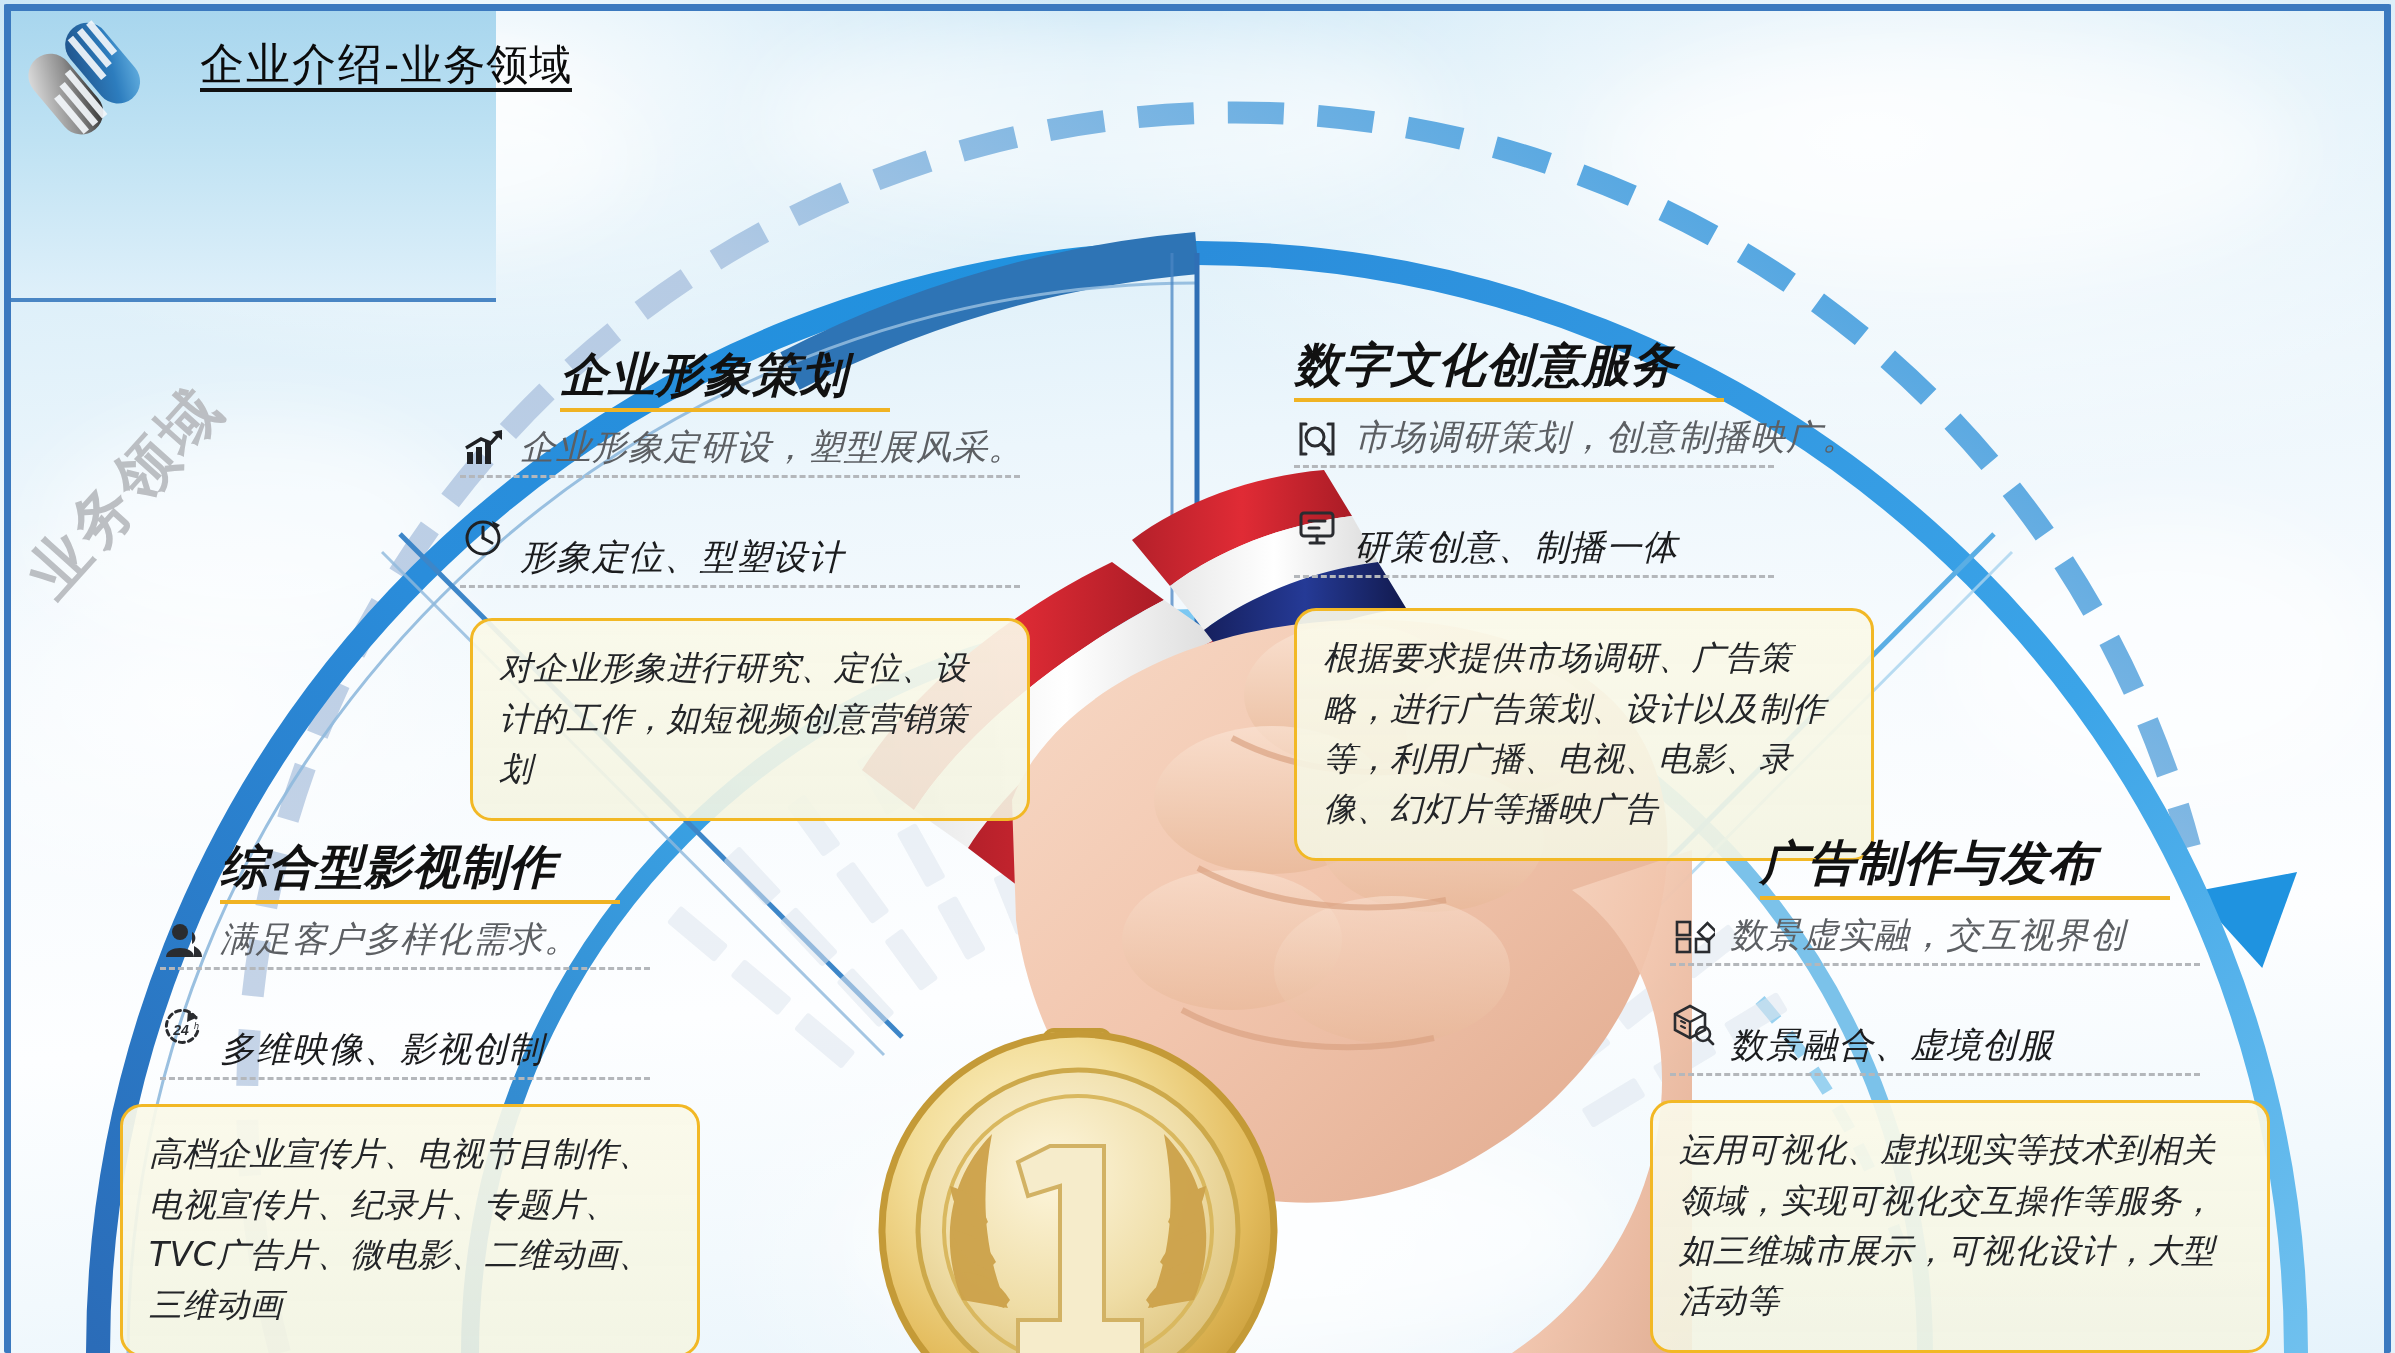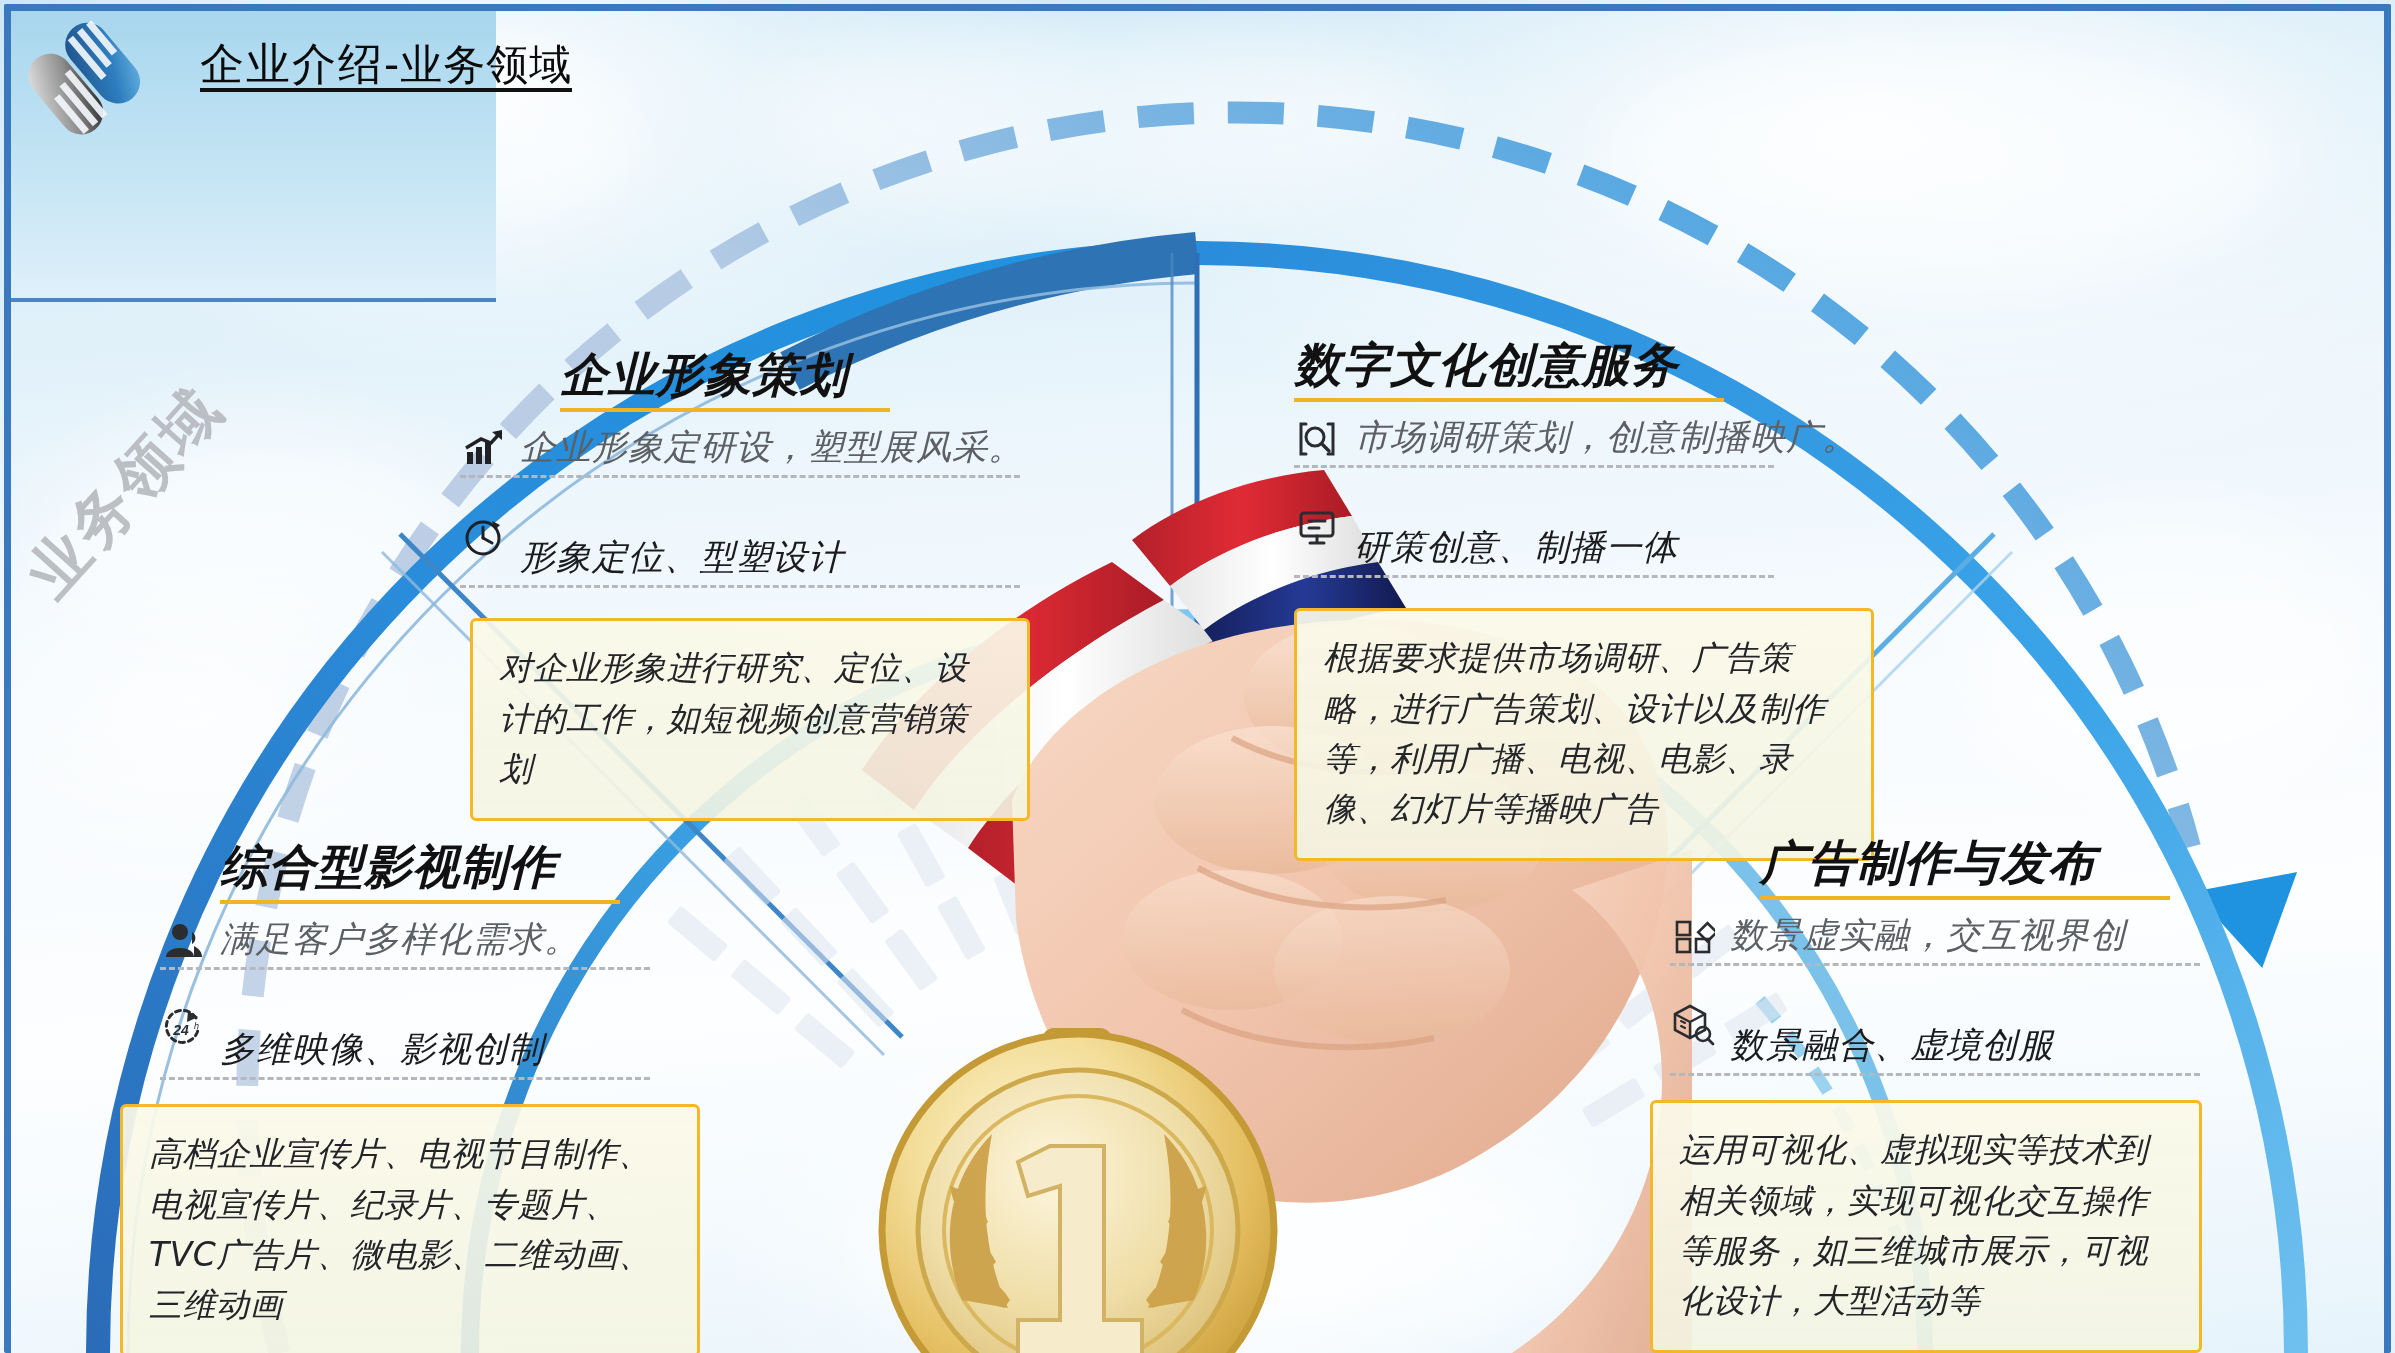--- a/index.html
+++ b/index.html
@@ -66,21 +66,21 @@
     white-space:nowrap; line-height:1.05;
   }
   .p-rule { height:4px; background:#f0b323; margin-top:9px; }
   .b-row { display:flex; align-items:center; gap:14px; margin-top:12px; }
   .b-ico { flex:0 0 auto; width:46px; height:46px; display:flex; align-items:center; justify-content:center; }
   .b-ico svg { display:block; }
   .b-txt { font-size:35px; color:#5c5f63; white-space:nowrap; letter-spacing:1px; }
   .b-txt.dark { color:#1b1c1e;margin-top:44px; }
   .b-sep { border-bottom:3px dashed #b4b7bb; margin-top:4px; }
   .descbox {
-    margin-top:26px; border:3px solid #f2b825; border-radius:6px;
+    margin-top:26px; border:3px solid #f2b825; border-radius:22px;
     background:linear-gradient(180deg,rgba(250,249,233,.93),rgba(243,244,226,.9));
     padding:22px 43px 24px 26px;
     font-size:33px; line-height:1.52; color:#232528; letter-spacing:.5px;
   }
 
   #panel-img { left:560px; top:350px; width:460px; }
   #panel-img .p-rule { width:330px; }
   #panel-img .rows { margin-left:-100px; }
   #panel-img .descbox { width:560px; margin-left:-90px; margin-top:30px; }
 
@@ -89,21 +89,21 @@
   #panel-digital .descbox { width:580px; margin-top:30px; }
 
   #panel-film { left:220px; top:842px; width:430px; }
   #panel-film .p-rule { width:400px; }
   #panel-film .rows { margin-left:-60px; }
   #panel-film .descbox { width:580px; margin-left:-100px; margin-top:24px; }
 
   #panel-ad { left:1760px; top:838px; width:440px; }
   #panel-ad .p-rule { width:410px; }
   #panel-ad .rows { margin-left:-90px; }
-  #panel-ad .descbox { width:552px; margin-left:-110px; margin-top:24px; }
+  #panel-ad .descbox { width:620px; margin-left:-110px; margin-top:24px; }
 </style>
 </head>
 <body>
 
 <div id="stage">
 
   <div class="cloud" style="left:120px;  top:60px;  width:520px; height:190px;"></div>
   <div class="cloud" style="left:760px;  top:20px;  width:680px; height:200px;"></div>
   <div class="cloud" style="left:1600px; top:40px;  width:700px; height:230px;"></div>
   <div class="cloud" style="left:40px;   top:420px; width:430px; height:230px;"></div>

